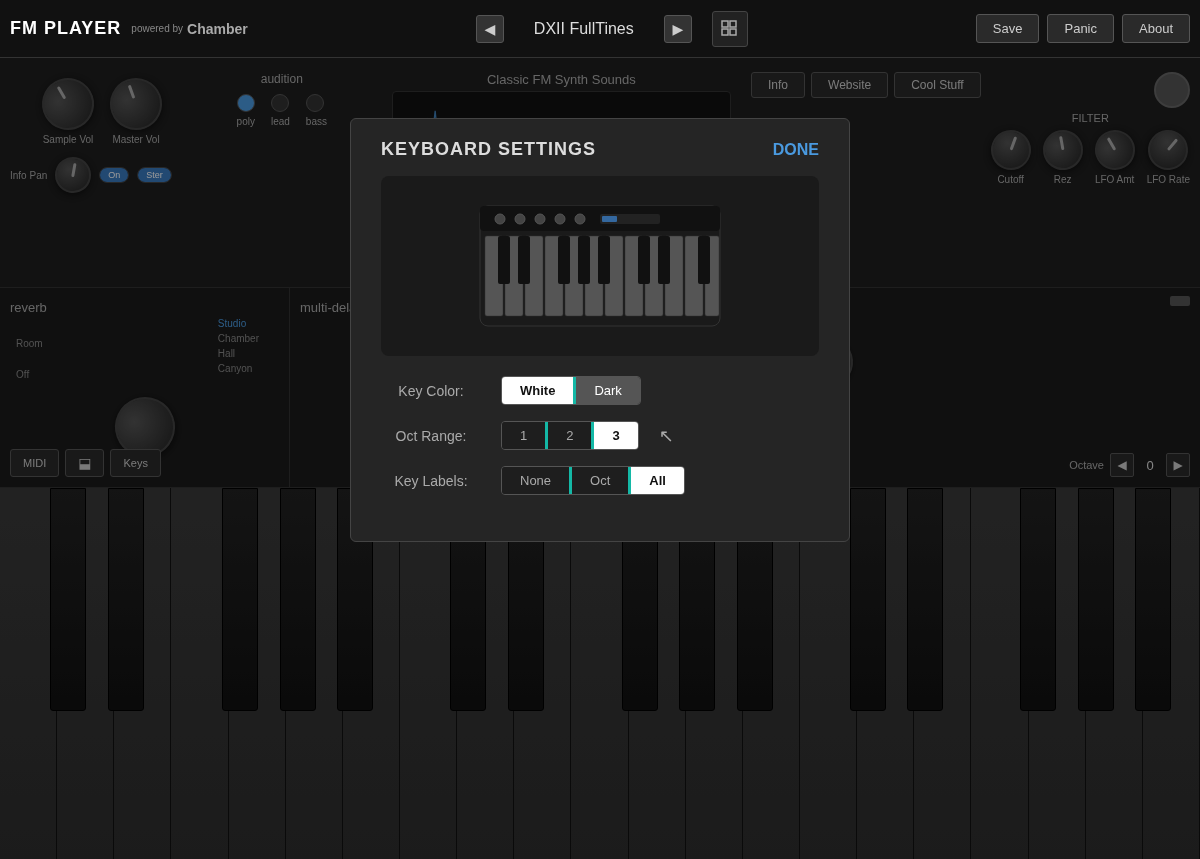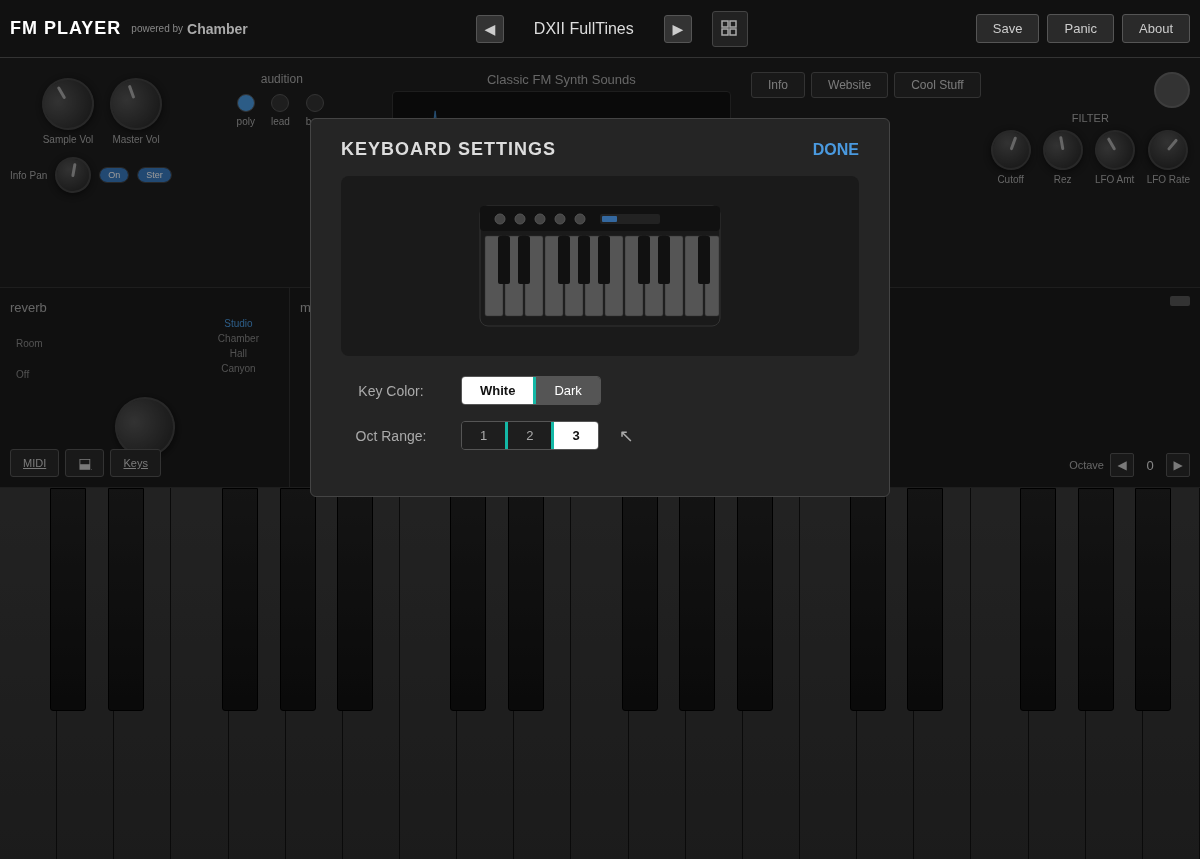--- a/index.html
+++ b/index.html
@@ -334,21 +334,20 @@
       color: #aaa;
       margin-bottom: 8px;
     }
     .reverb-options {
       position: absolute;
       top: 30px;
       right: 30px;
       display: flex;
       flex-direction: column;
       gap: 4px;
-      align-items: center;
     }
     .reverb-option {
       font-size: 10px;
       color: #888;
       cursor: pointer;
     }
     .reverb-option.active { color: #4a9ae0; }
 
     .reverb-left-options {
       position: absolute;
@@ -374,21 +373,20 @@
       cursor: pointer;
       box-shadow: 0 2px 8px rgba(0,0,0,0.6);
     }
 
     .midi-btn-row {
       display: flex;
       gap: 6px;
       position: absolute;
       bottom: 10px;
       left: 10px;
-      text-decoration: underline;
     }
     .midi-btn {
       background: #2a2a2a;
       border: 1px solid #555;
       color: #ccc;
       padding: 5px 12px;
       font-size: 11px;
       border-radius: 3px;
       cursor: pointer;
     }
@@ -473,21 +471,21 @@
       width: 100%;
       height: 100%;
       background: rgba(0,0,0,0.4);
       z-index: 100;
       display: flex;
       align-items: flex-start;
       justify-content: center;
       padding-top: 60px;
     }
     .dialog {
-      width: 580px;
+      width: 500px;
       background: #252525;
       border: 1px solid #444;
       border-radius: 6px;
       padding: 20px 30px 30px;
       position: relative;
     }
     .dialog-header {
       display: flex;
       justify-content: space-between;
       align-items: center;
@@ -865,16 +863,24 @@
       <div class="setting-row">
         <span class="setting-label">Oct Range:</span>
         <div class="segmented-control">
           <div class="seg-option">1</div>
           <div class="seg-option">2</div>
           <div class="seg-option active-num">3</div>
         </div>
         <span style="font-size:18px;color:#aaa;cursor:default">↖</span>
       </div>
 
+      <div class="setting-row">
+        <span class="setting-label">Key Labels:</span>
+        <div class="segmented-control">
+          <div class="seg-option">None</div>
+          <div class="seg-option">Oct</div>
+          <div class="seg-option active-all">All</div>
+        </div>
+      </div>
     </div>
   </div>
 
 </div>
 
 </body></html>

